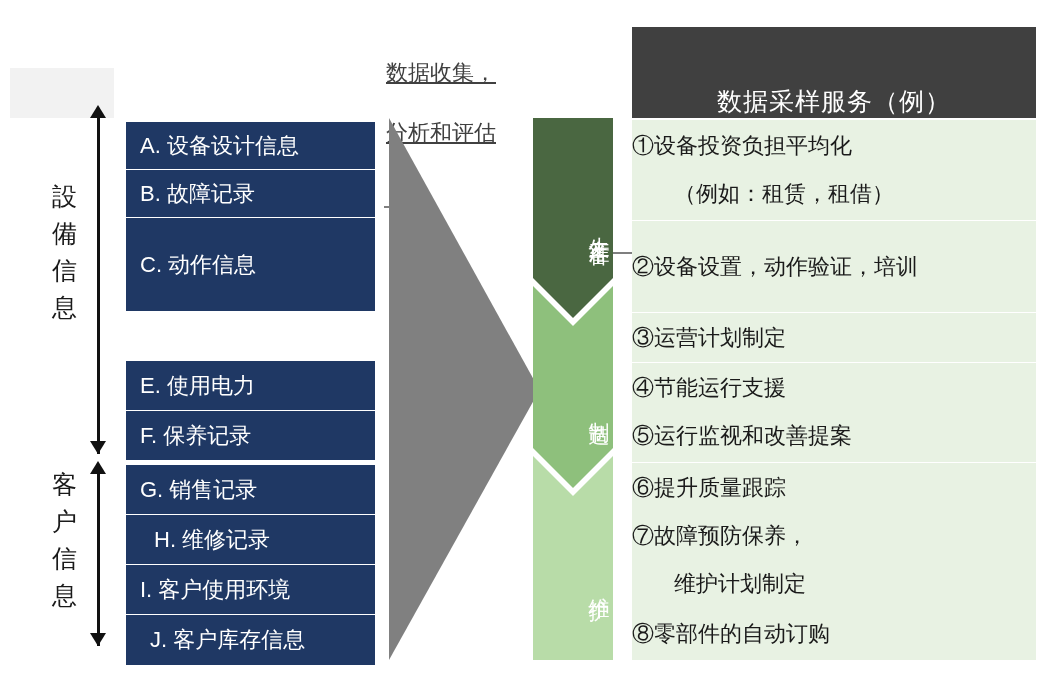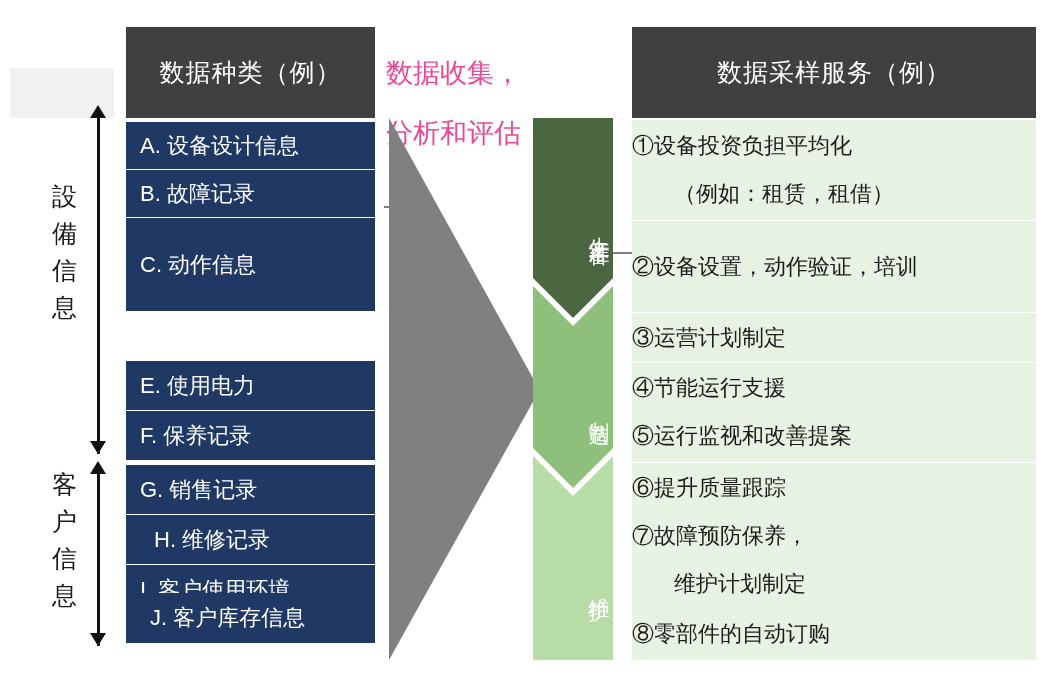--- a/index.html
+++ b/index.html
@@ -67,21 +67,21 @@
     display: flex;
     align-items: center;
     justify-content: center;
     font-size: 25px;
     letter-spacing: 1px;
   }
   #datakind-head {
     left: 126px; top: 27px; width: 249px; height: 91px;
   }
   #service-head {
-    left: 632px; top: 27px; width: 404px; height: 91px;
+    left: 632px; top: 27px; width: 404px; height: 91px; align-items: flex-end;
   }
 
   .datakind-item {
     position: absolute;
     left: 126px;
     width: 249px;
     background: #1f3864;
     color: #ffffff;
     font-size: 22px;
     display: flex;
@@ -89,22 +89,23 @@
     padding-left: 14px;
     box-sizing: border-box;
     border-bottom: 1.5px solid #ffffff;
   }
 
   
   .mid-title {
     position: absolute;
     left: 386px;
     width: 150px;
-    font-size: 27px;
-    color: #ec4899;
+    font-size: 22px;
+    color: #404040;
+    text-decoration: underline;
     line-height: 34px;
   }
   #mid-title-1 { top: 56px; }
   #mid-title-2 { top: 116px; }
 
   
   #big-arrow {
     position: absolute;
     left: 389px;
     top: 118px;
@@ -191,23 +192,20 @@
   <div class="vline" style="left:97px; top:474px; height:172px;"></div>
   <div class="arrow-head arrow-up" style="left:90px; top:461px;"></div>
   <div class="arrow-head arrow-down" style="left:90px; top:633px;"></div>
   <div class="axis-label" id="customer-label">
     <div style="white-space:pre-line;">客
 户
 信
 息</div>
   </div>
 
-  <div class="col-head" id="datakind-head">
-    <span>数据种类（例）</span>
-  </div>
 
   <div class="datakind-item" style="top:122px; height:48px;">
     <span>A. 设备设计信息</span>
   </div>
   <div class="datakind-item" style="top:170px; height:48px;">
     <span>B. 故障记录</span>
   </div>
   <div class="datakind-item" style="top:218px; height:94px;">
     <span>C. 动作信息</span>
   </div>
@@ -219,21 +217,21 @@
   </div>
   <div class="datakind-item" style="top:465px; height:50px;">
     <span>G. 销售记录</span>
   </div>
   <div class="datakind-item" style="top:515px; height:50px;padding-left:28px;">
     <span>H. 维修记录</span>
   </div>
   <div class="datakind-item" style="top:565px; height:50px;">
     <span>I. 客户使用环境</span>
   </div>
-  <div class="datakind-item" style="top:593px; height:50px; border-bottom:none;padding-left:24px;">
+  <div class="datakind-item" style="top:615px; height:50px; border-bottom:none;padding-left:24px;">
     <span>J. 客户库存信息</span>
   </div>
 
   <div class="mid-title" id="mid-title-1">
     <span>数据收集，</span>
   </div>
   <div class="mid-title" id="mid-title-2">
     <span>分析和评估</span>
   </div>
 

